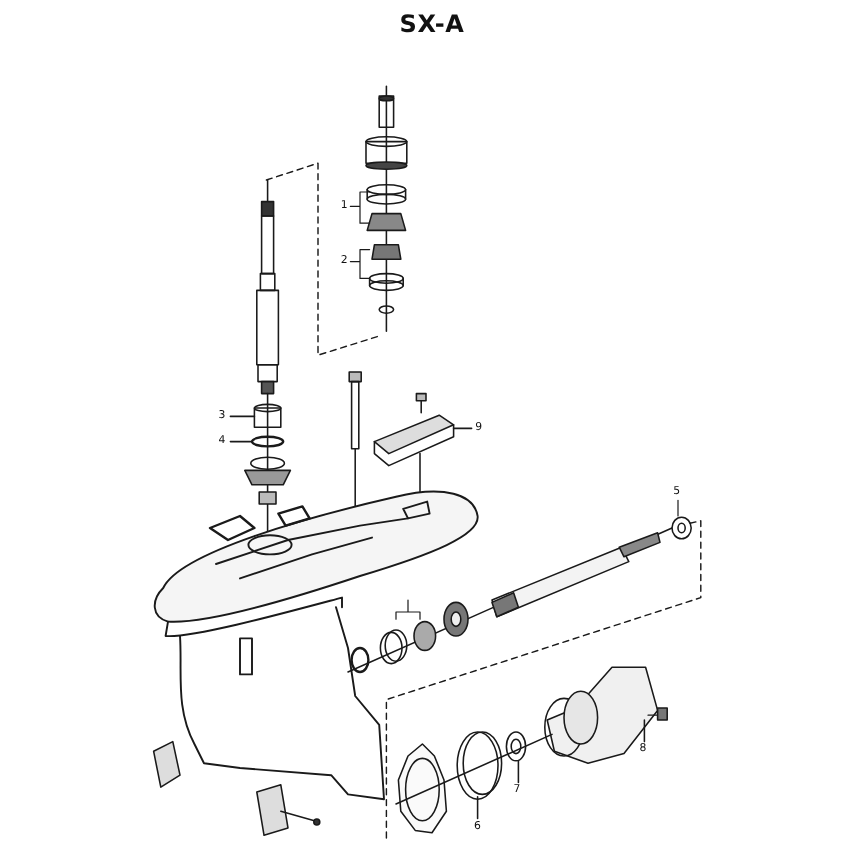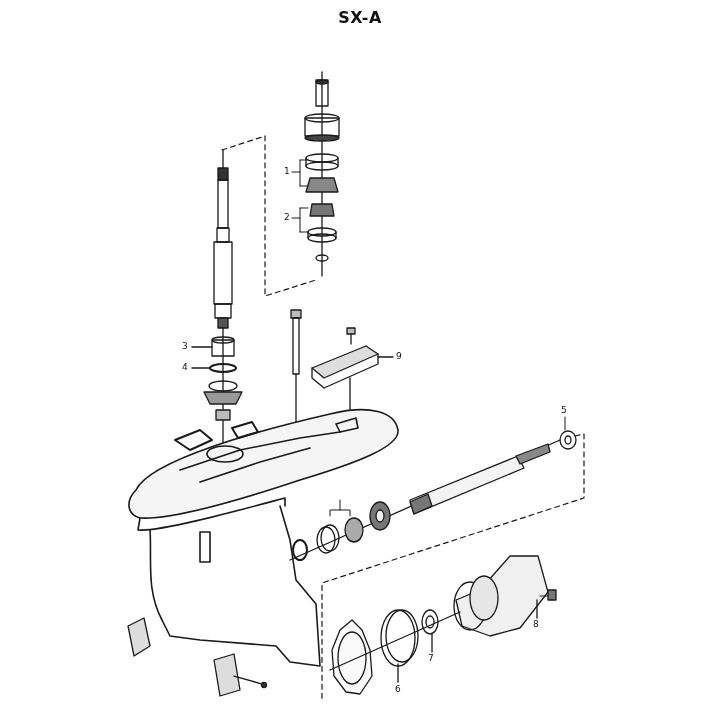--- a/index.html
+++ b/index.html
@@ -1,17 +1,17 @@
 <!DOCTYPE html>
 <html><head>
 <meta charset="utf-8">
 <style>
   html, body { margin:0; padding:0; background:#ffffff; }
   body { width:720px; height:720px; position:relative; overflow:hidden; font-family:"DejaVu Sans", sans-serif; }
-  .title { position:absolute; left:0; top:8px; width:720px; text-align:center; font-weight:bold; font-size:16px; color:#111; letter-spacing:0.5px; }
+  .title { position:absolute; left:0; top:8px; width:720px; text-align:center; font-weight:bold; font-size:20px; color:#111; letter-spacing:0.5px; }
   svg.diagram { position:absolute; left:0; top:0; width:720px; height:720px; }
   .callout { position:absolute; font-size:9px; color:#111; font-family:"DejaVu Sans", sans-serif; }
 </style>
 </head>
 <body>
 
 <div class="title">SX-A</div>
 
 <svg class="diagram" viewBox="0 0 720 720" xmlns="http://www.w3.org/2000/svg" fill="none" stroke="#1a1a1a" stroke-width="1.3" stroke-linecap="round" stroke-linejoin="round">
 

